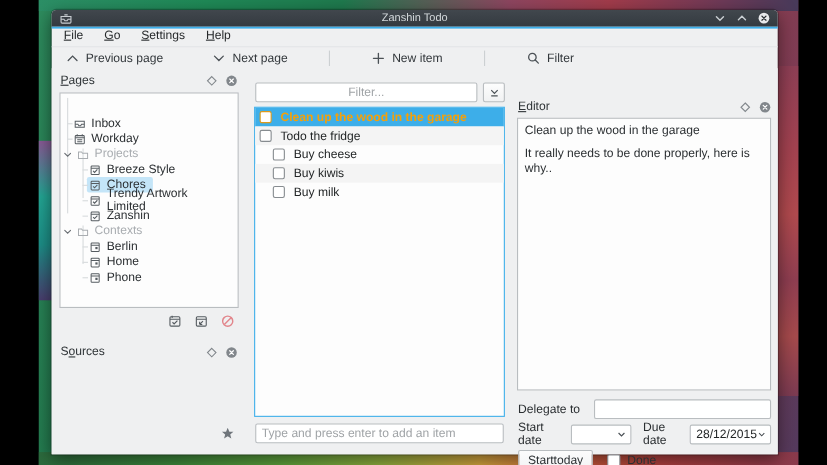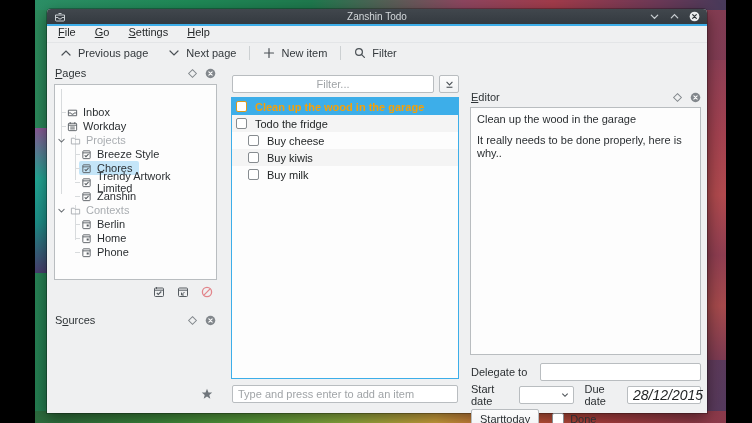--- a/index.html
+++ b/index.html
@@ -30,21 +30,21 @@
     background:linear-gradient(#41474d,#343a40); display:flex; align-items:center; padding:0 7px; }
   .app-icon { width:12px; height:12px; color:#c9ced2; display:flex; }
   .tb-title { position:absolute; left:0; right:0; text-align:center; color:#d3d8db; font-size:10px; }
   .win-controls { margin-left:auto; display:flex; align-items:center; gap:9px; color:#c9ced2; z-index:2; }
   .win-controls .ic { width:11px; height:11px; display:flex; }
   .accent-line { height:2px; background:#3daee9; }
 
   .menubar { height:17px; display:flex; gap:19px; padding-left:11px;
     font-size:11px; color:#26292b; border-bottom:1px solid #e3e5e7; }
   .menu-item u { text-underline-offset:1px; }
-  .toolbar { height:19px; display:flex; align-items:center; font-size:11px; color:#33383c; padding-left:3px; }
+  .toolbar { height:19px; display:flex; align-items:center; font-size:11px; color:#33383c; padding-left:3px;gap:25px; }
   .tbtn { display:flex; align-items:center; gap:6px; padding:0 10px; height:19px; }
   .tbtn .ic { width:12px; height:12px; display:flex; color:#4b5156; }
   .tsep { width:1px; height:14px; background:#ccd0d2; margin:0 3px; }
 
   .main { position:absolute; top:53px; left:0; right:0; bottom:0; background:#eff0f1; }
 
   
   .dock { position:absolute; }
   #pages-dock   { left:2px;  top:1px;   width:173px; height:247px; }
   #sources-dock { left:2px;  top:248px; width:173px; height:102px; }
@@ -113,21 +113,21 @@
   #editor-box .p2 { margin-top:8px; }
   .ed-row { position:absolute; left:6px; right:6px; height:18px; display:flex; align-items:center; font-size:11px; color:#2b2f32; }
   #delegate-row { top:276px; }
   #delegate-row .lbl { width:69px; }
   #delegate-input { flex:1; height:18px; }
   #dates-row { top:299px; }
   #dates-row .lbl1 { width:51px; }
   #dates-row .lbl2 { margin-left:10px; margin-right:6px; }
   .combo { height:18px; background:#fff; border:1px solid #b9bdc0; border-radius:2px;
     display:flex; align-items:center; padding:0 3px 0 5px; }
-  .combo .combo-val { flex:1; font-size:14px; color:#232627;font-style:italic; }
+  .combo .combo-val { flex:1; font-size:11px; color:#232627; }
   .combo .ic { width:10px; height:10px; display:flex; color:#4a5055; }
   #start-date-combo { width:66px; margin-left:6px; }
   #due-date-combo { width:74px; margin-left:auto; }
   #editor-actions { top:322px; height:19px; }
   #start-today-btn { height:19px; padding:0 8px; font-size:11px; color:#2b2f32;
     background:linear-gradient(#fcfcfc,#f2f3f4); border:1px solid #b9bdc0; border-radius:2px;
     display:flex; align-items:center; }
   #done-cb { width:12px; height:12px; border:1px solid #878c90; border-radius:2px; background:#fff; margin-left:13px; }
   #done-label { margin-left:6px; }
 

